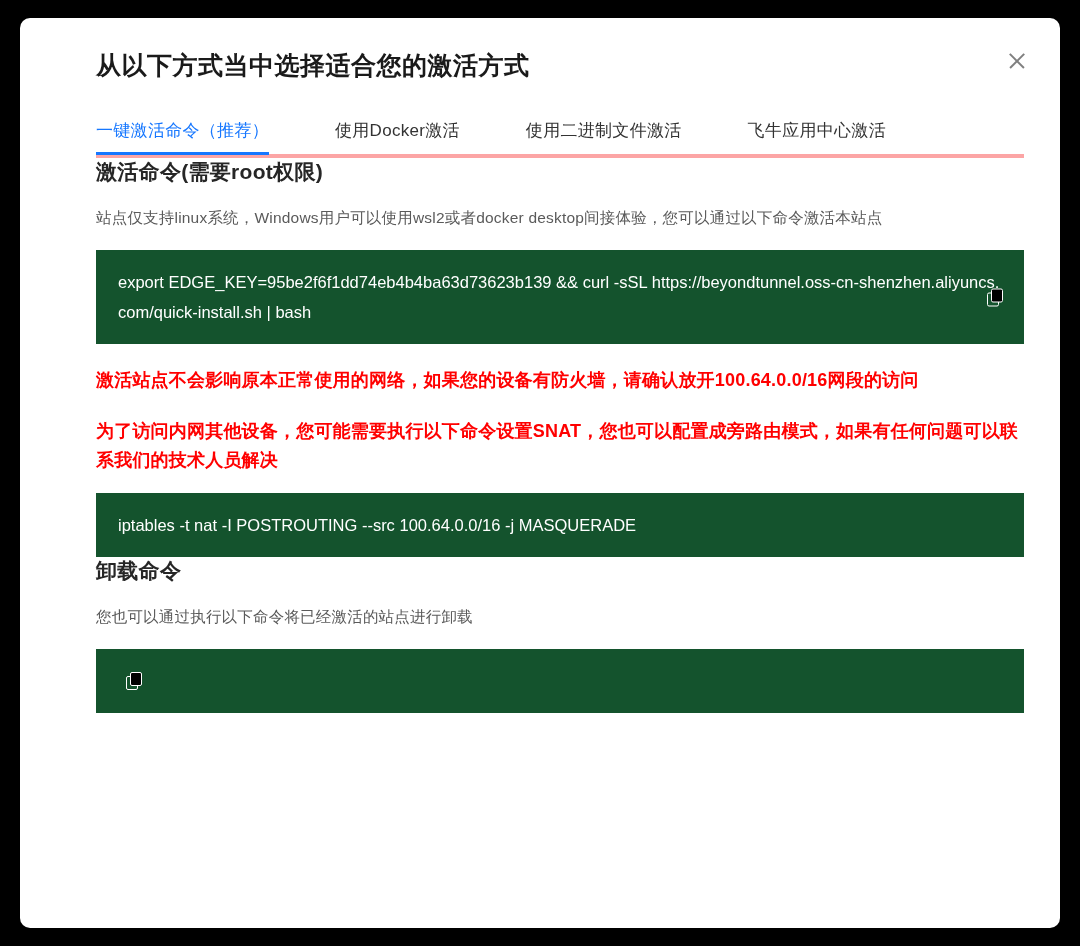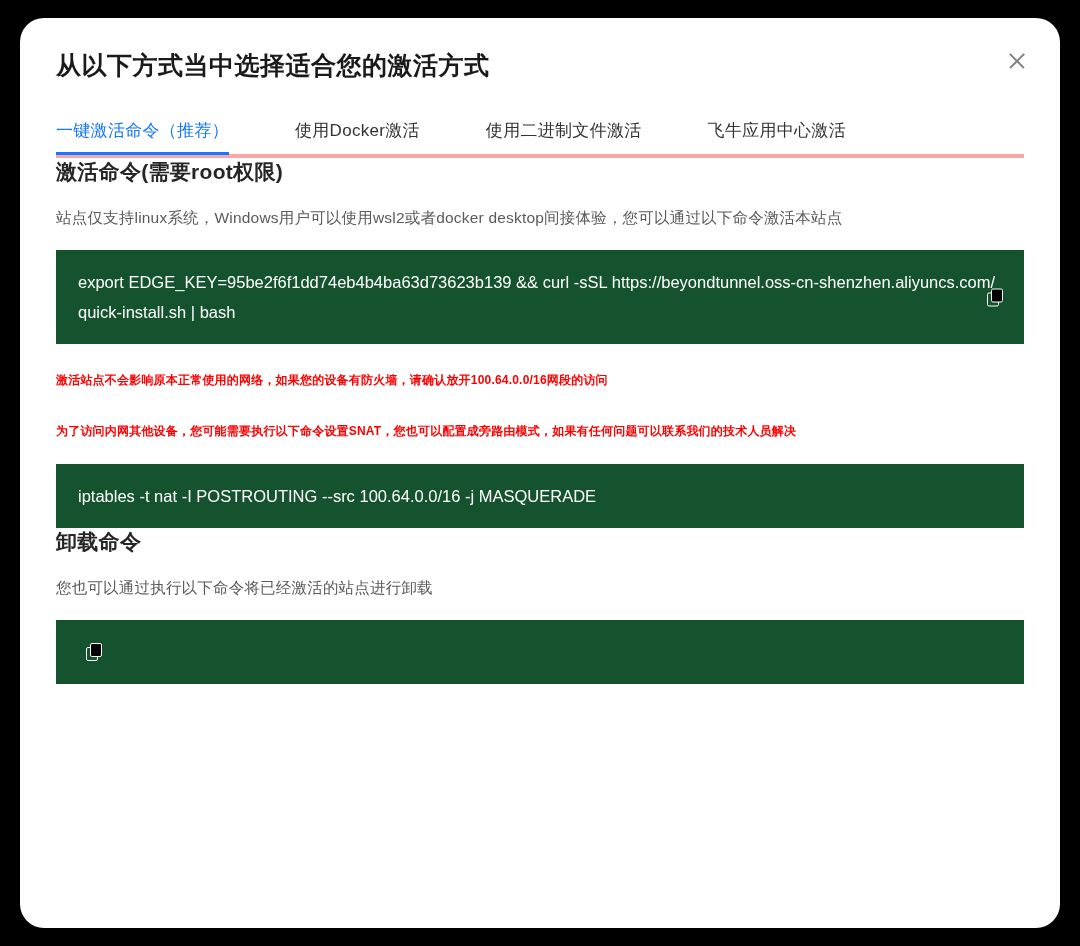--- a/index.html
+++ b/index.html
@@ -21,23 +21,24 @@
     justify-content: center;
     box-sizing: border-box;
     padding: 18px 20px;
   }
 
   .dialog {
     position: relative;
     width: 1040px;
     height: 910px;
     background: #ffffff;
-    border-radius: 24px;
+    border-radius: 10px;
     box-sizing: border-box;
     overflow: hidden;
+    padding-left: 40px;
   }
 
   .dialog-header {
     position: relative;
     padding: 30px 36px 0 36px;
   }
 
   .dialog-title {
     font-size: 25px;
     font-weight: bold;
@@ -176,21 +177,21 @@
     position: absolute;
     right: 22px;
     top: 50%;
     transform: translateY(-50%);
     margin-left: 0;
   }
 
   .warn {
     color: #ff0000;
     font-weight: bold;
-    font-size: 12px;
+    font-size: 18px;
     line-height: 29px;
     margin-top: 22px;
     letter-spacing: 0.2px;
   }
 </style>
 </head>
 <body>
 
 <div class="screen">
   <div class="dialog">

